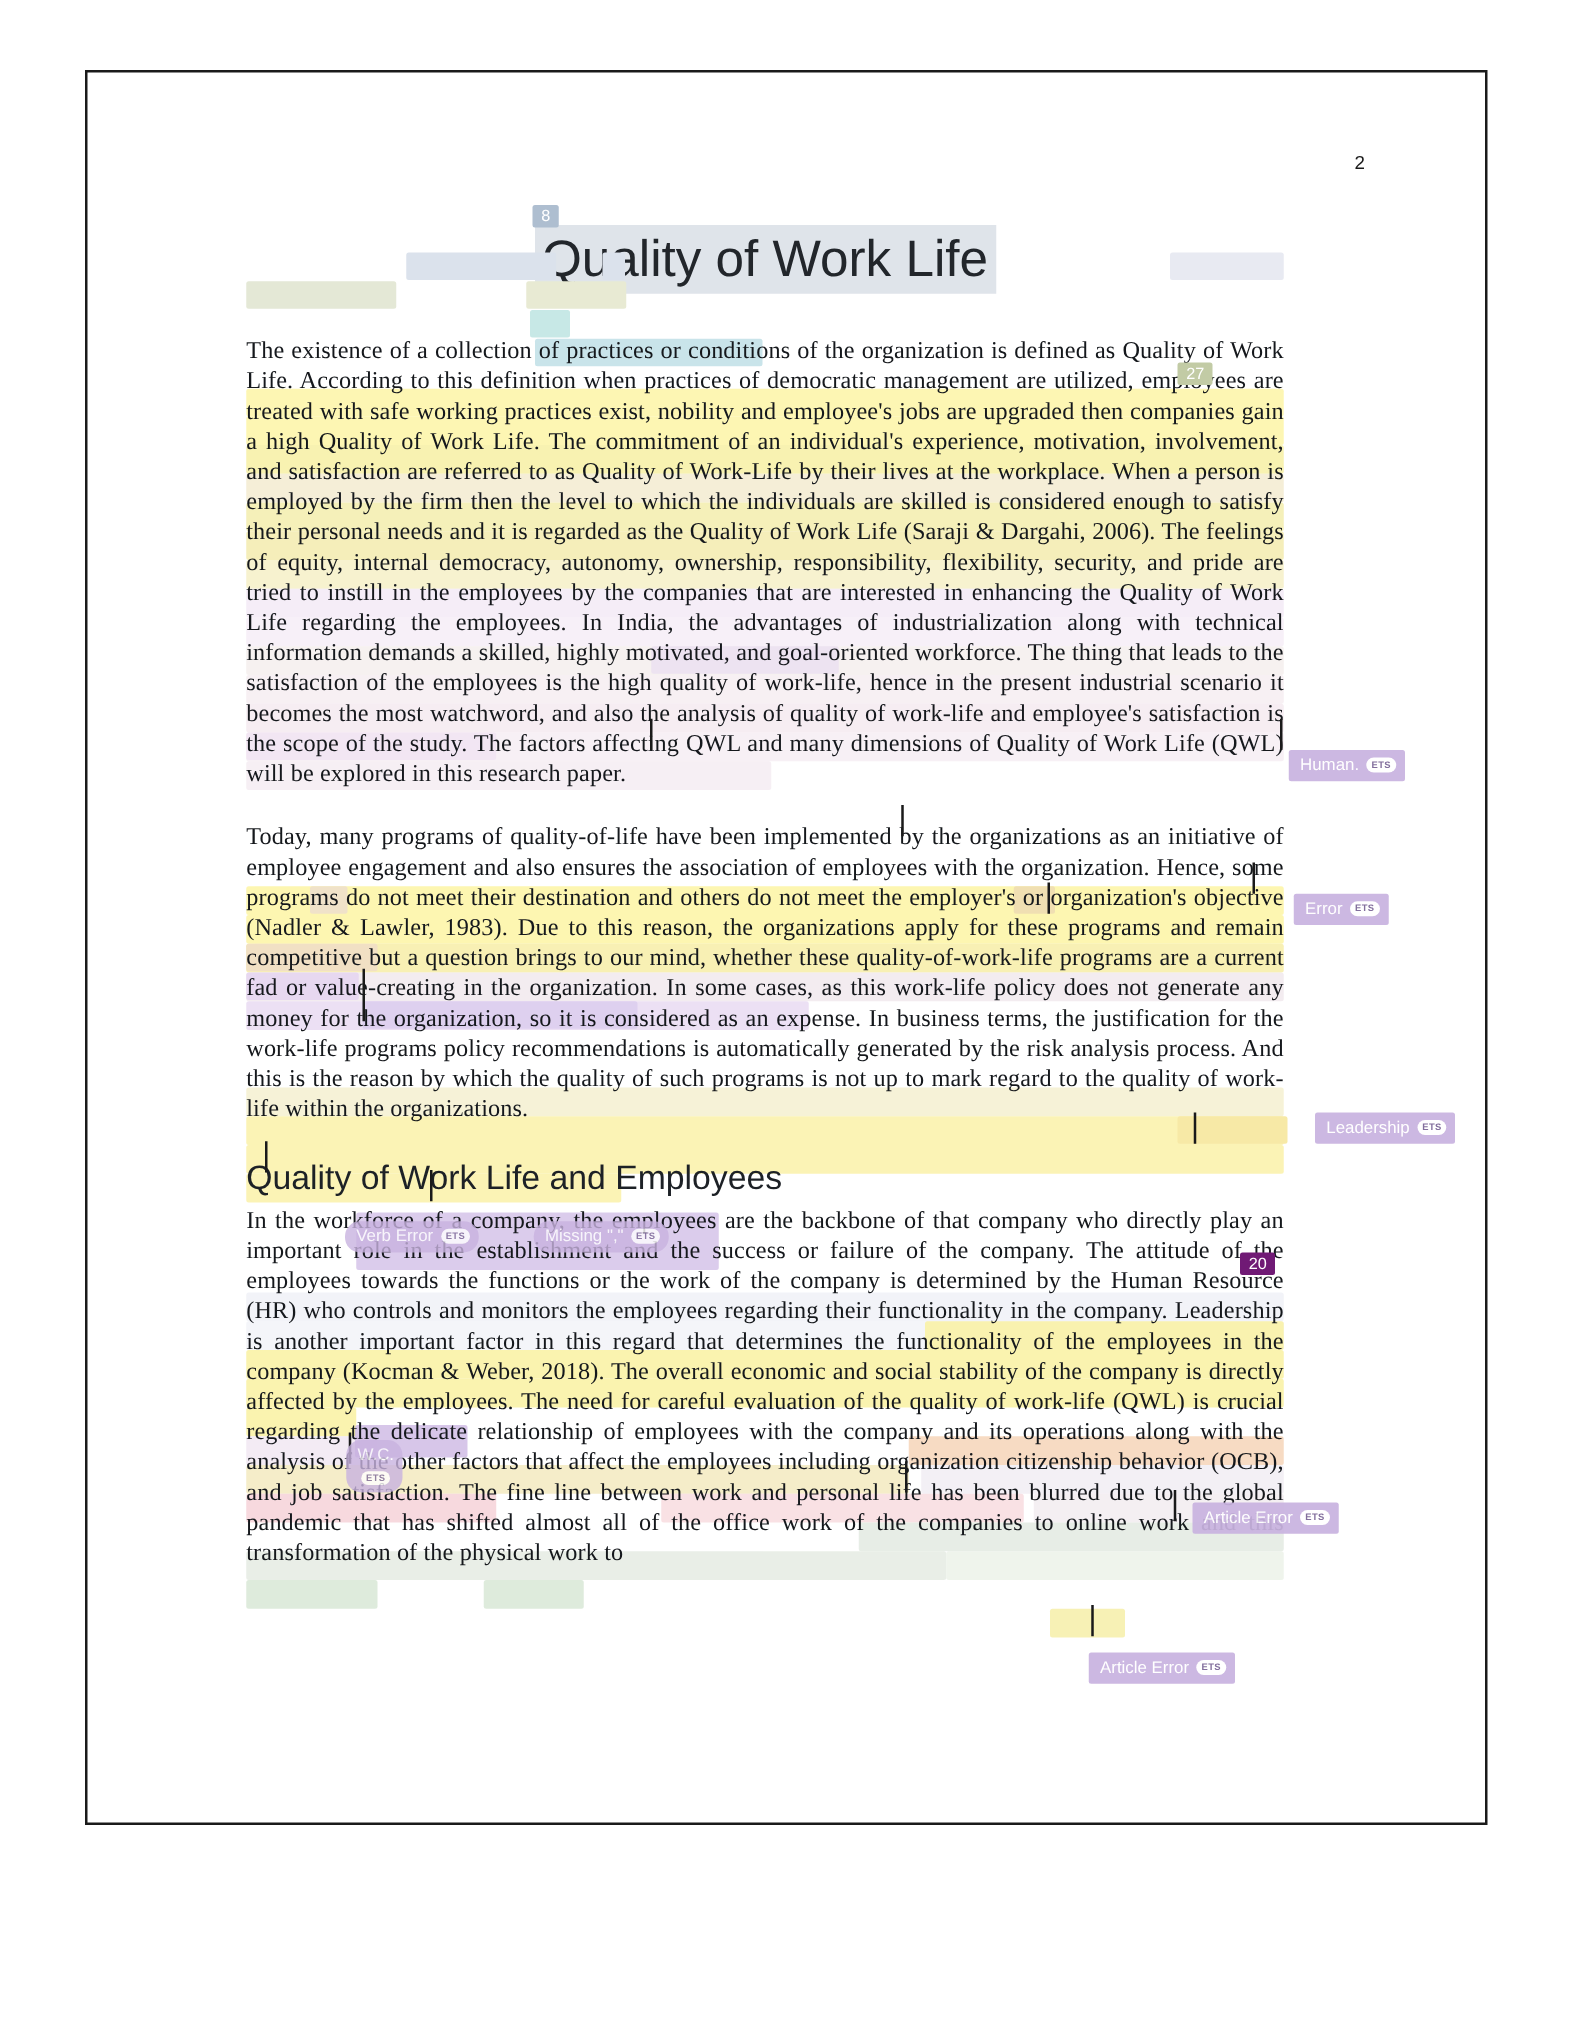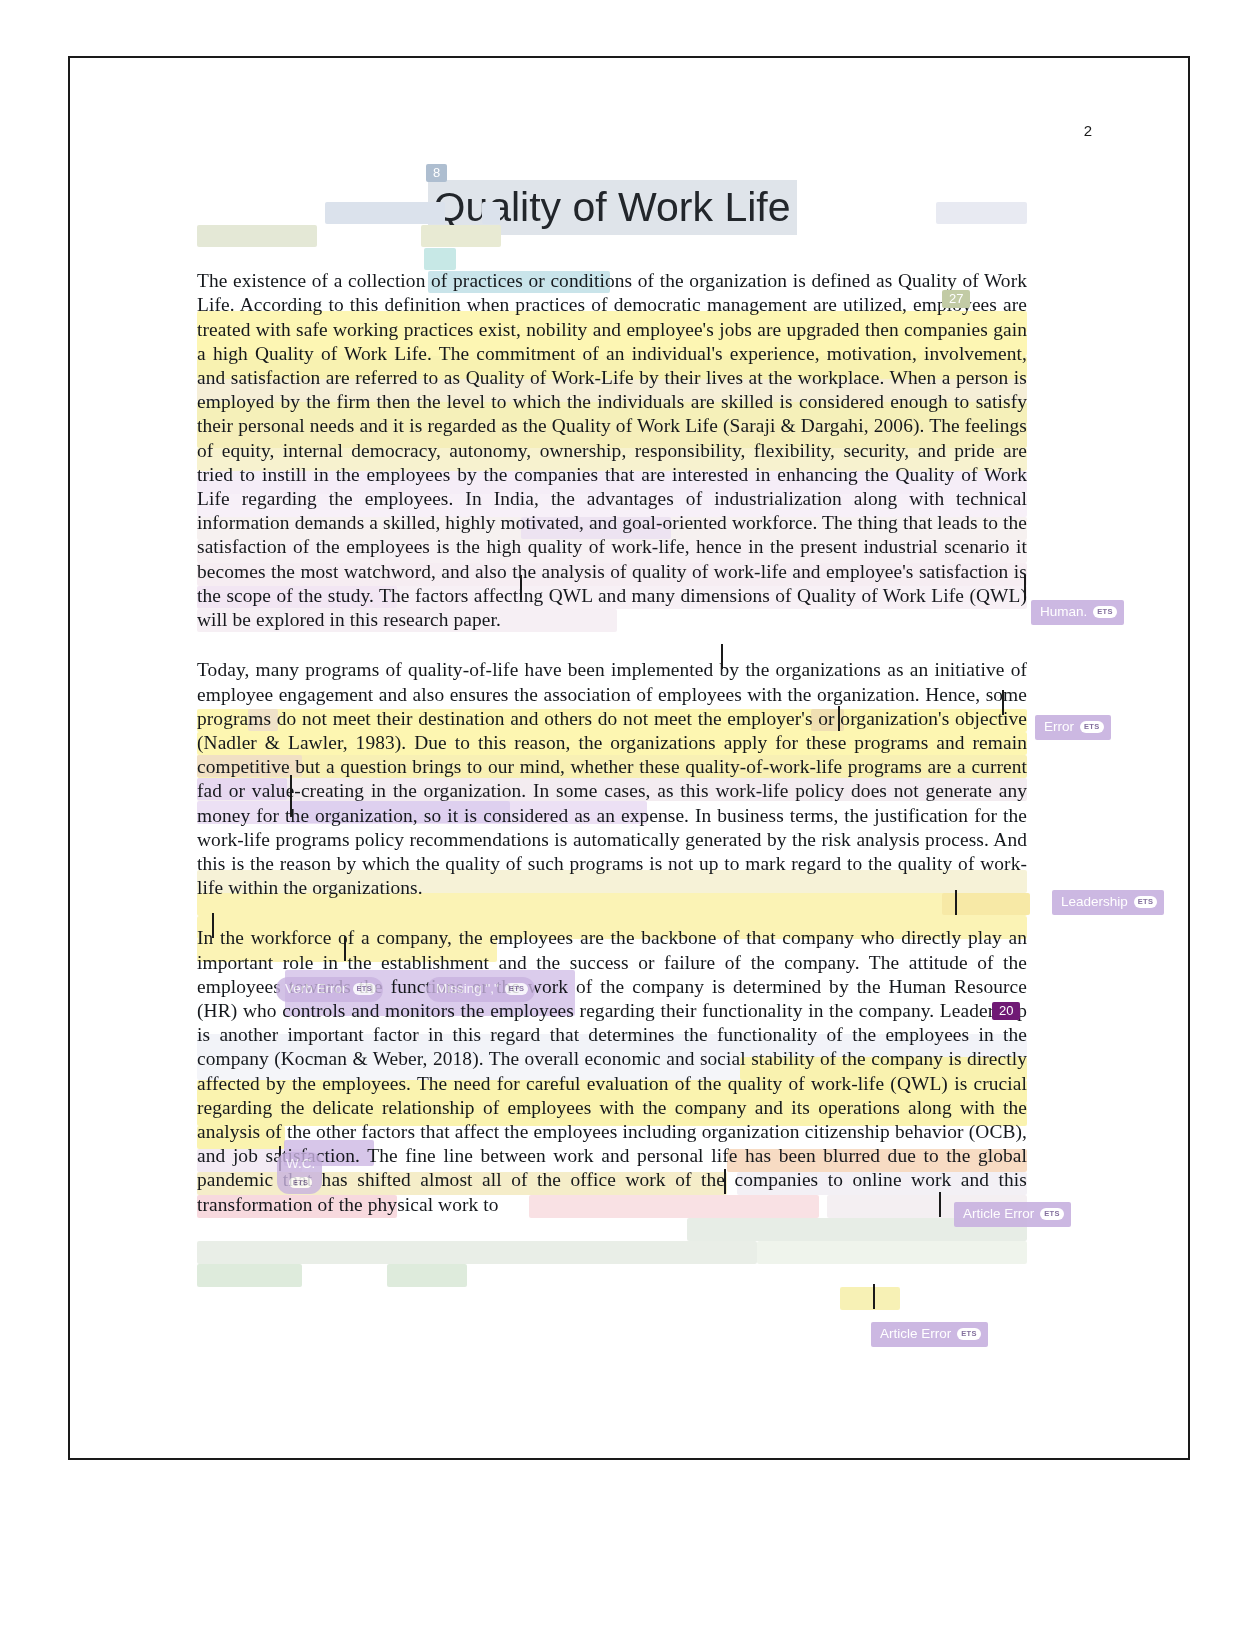--- a/index.html
+++ b/index.html
@@ -224,20 +224,21 @@
     <div class="blockhl" style="left:88px; top:790px; width:290px; height:46px; background:#cdb8e4; opacity:.72;"></div>
     <div class="ets soft" style="left:79px; top:797px;">
       <span>Verb Error</span>
       <span class="etsmark">ETS</span>
     </div>
     <div class="ets soft" style="left:230px; top:797px;">
       <span>Missing ","</span>
       <span class="etsmark">ETS</span>
     </div>
 
+    <h2 class="section" style="z-index:4;">Quality of Work Life and Employees</h2>
 
     <span class="simbadge b-green2" style="left:795px; top:822px;">20</span>
 
     <div class="blockhl" style="left:0px; top:854px; width:830px; height:23px; background:#e8eaf2; opacity:.55;"></div>
     <div class="blockhl" style="left:0px; top:877px; width:830px; height:23px; background:#e9ebf3; opacity:.5;"></div>
     <div class="blockhl" style="left:543px; top:877px; width:287px; height:23px; background:#faf2a6; opacity:.9;"></div>
     <div class="blockhl" style="left:0px; top:900px; width:830px; height:23px; background:#faf2a6; opacity:.9;"></div>
     <div class="blockhl" style="left:0px; top:923px; width:830px; height:23px; background:#faf2a6; opacity:.9;"></div>
     <div class="blockhl" style="left:0px; top:946px; width:88px;  height:23px; background:#faf2a6; opacity:.9;"></div>
     <div class="blockhl" style="left:0px; top:969px; width:105px; height:23px; background:#ece1ee; opacity:.65;"></div>

